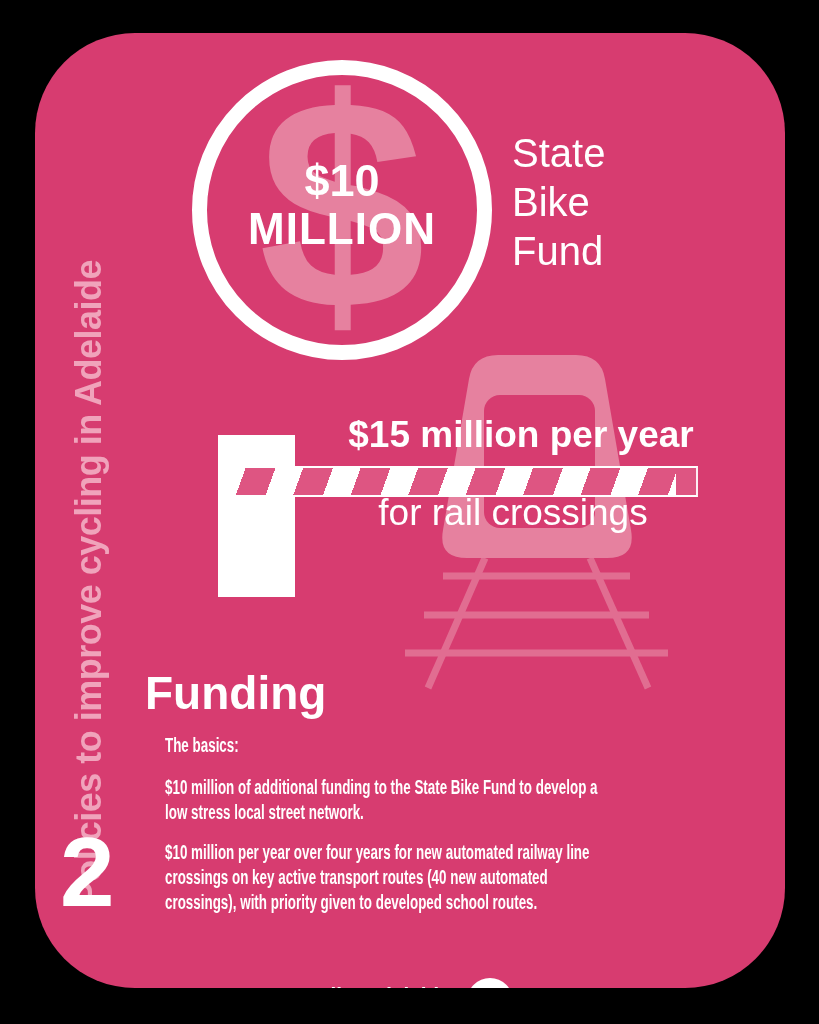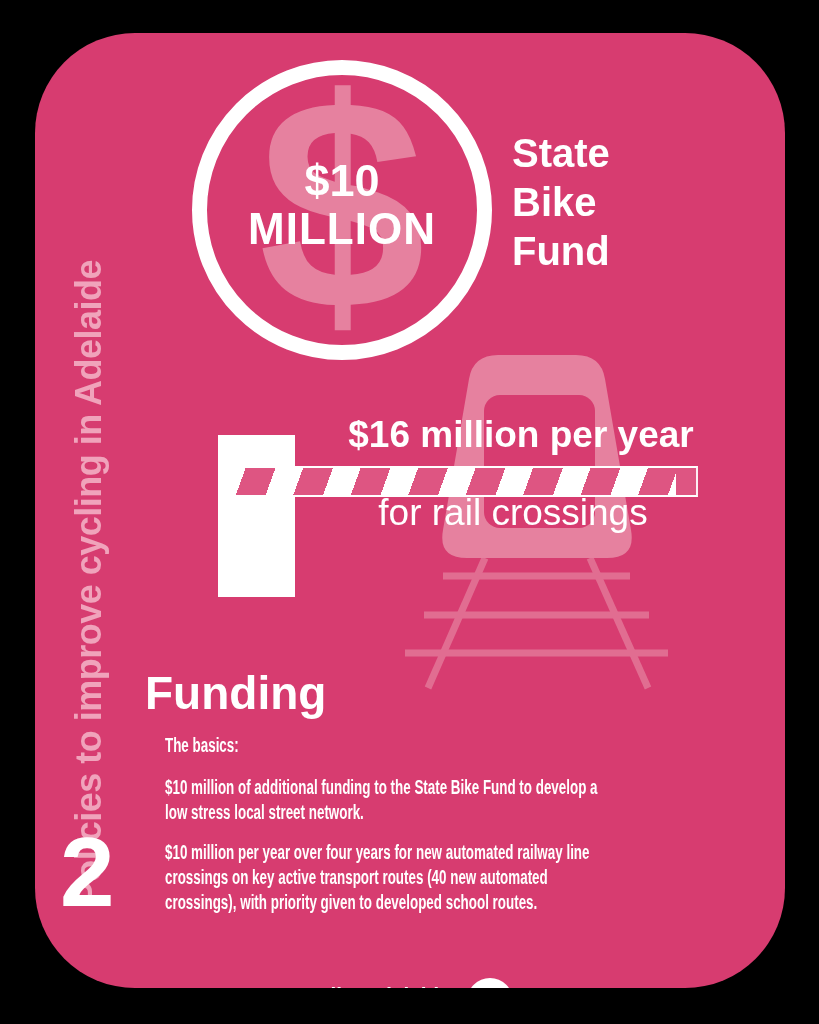--- a/index.html
+++ b/index.html
@@ -29,21 +29,21 @@
     border:15px solid var(--white);border-radius:50%;overflow:hidden;
     display:flex;align-items:center;justify-content:center;}
   .dollar-glyph{position:absolute;left:50%;top:50%;transform:translate(-50%,-52%);
     font-size:300px;font-weight:bold;color:var(--light);line-height:1;z-index:1;}
   .coin-label{position:relative;z-index:2;text-align:center;color:var(--white);
     font-weight:bold;transform:translateY(-6px);}
   .coin-amount{font-size:45px;line-height:50px;}
   .coin-unit{font-size:44px;line-height:46px;letter-spacing:1px;}
 
   
-  .fund-title{position:absolute;left:477px;top:96px;font-size:40px;font-weight:bold;
+  .fund-title{position:absolute;left:477px;top:96px;font-size:40px;font-weight:normal;
     color:var(--white);line-height:49px;white-space:pre-line;}
 
   
   .train-svg{position:absolute;left:365px;top:319px;}
 
   
   .gate-pillar{position:absolute;left:183px;top:402px;width:77px;height:162px;
     background:var(--white);}
   .gate-band{position:absolute;left:183px;top:433px;width:480px;height:31px;
     background-color:var(--band);
@@ -109,21 +109,21 @@
       <line x1="190" y1="206" x2="248" y2="336"></line>
       <line x1="43" y1="224" x2="230" y2="224"></line>
       <line x1="24" y1="263" x2="249" y2="263"></line>
       <line x1="5" y1="301" x2="268" y2="301"></line>
     </g>
   </svg>
 
   <div class="gate-pillar"></div>
   <div class="gate-band"></div>
 
-  <div class="band-text-top">$16 million per year</div>
+  <div class="band-text-top">$15 million per year</div>
   <div class="band-text-bottom">for rail crossings</div>
 
   <div class="funding-title">Funding</div>
   <div class="copy basics">The basics:</div>
   <div class="copy para1">$10 million of additional funding to the State Bike Fund to develop a
 low stress local street network.</div>
   <div class="copy para2">$10 million per year over four years for new automated railway line
 crossings on key active transport routes (40 new automated
 crossings), with priority given to developed school routes.</div>
 

